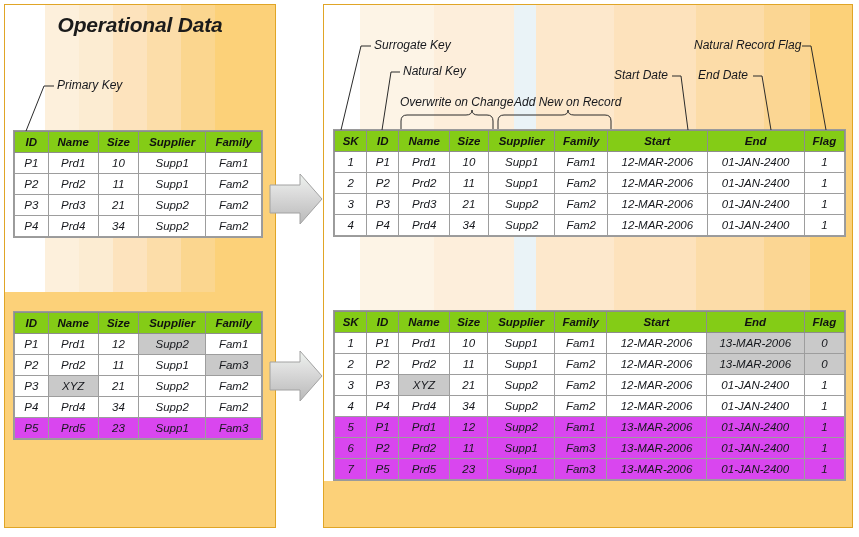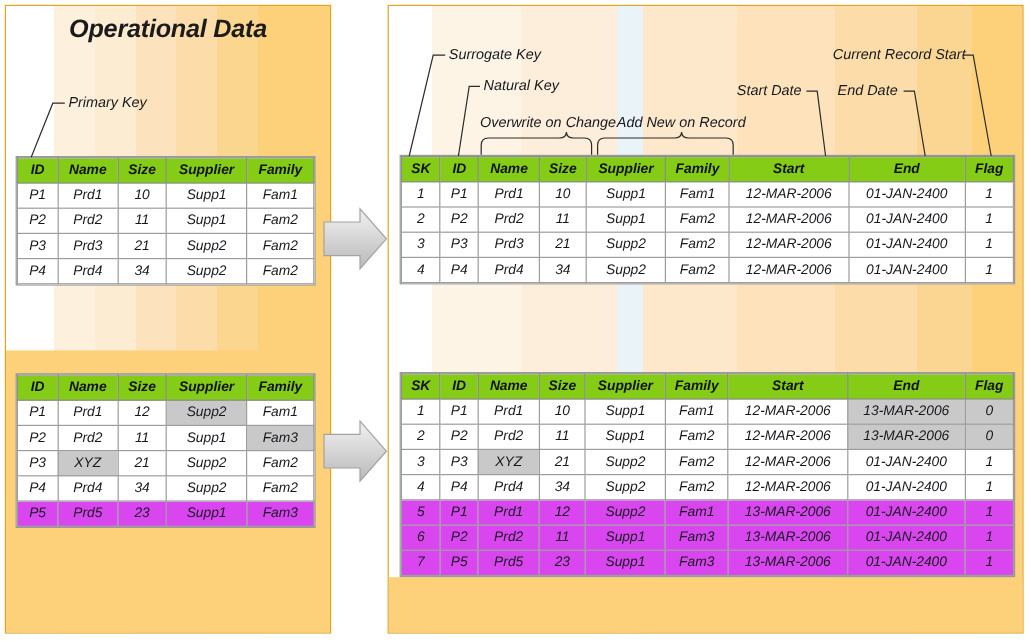--- a/index.html
+++ b/index.html
@@ -126,21 +126,21 @@
   <div class="callout" style="left:403px;top:64px;">Natural Key</div>
 
   <div class="callout" style="left:400px;top:95px;">Overwrite on Change</div>
 
   <div class="callout" style="left:514px;top:95px;">Add New on Record</div>
 
   <div class="callout" style="left:614px;top:68px;">Start Date</div>
 
   <div class="callout" style="left:698px;top:68px;">End Date</div>
 
-  <div class="callout" style="left:694px;top:38px;">Current Record Start</div>
+  <div class="callout" style="left:694px;top:38px;">Natural Record Flag</div>
 
   <table class="dtable" id="tbl-op-before">
     <thead>
         <tr>
           <th style="width: 34px;">ID</th>
           <th style="width: 50px;">Name</th>
           <th style="width: 40px;">Size</th>
           <th style="width: 68px;">Supplier</th>
           <th style="width: 56px;">Family</th>
         </tr>

